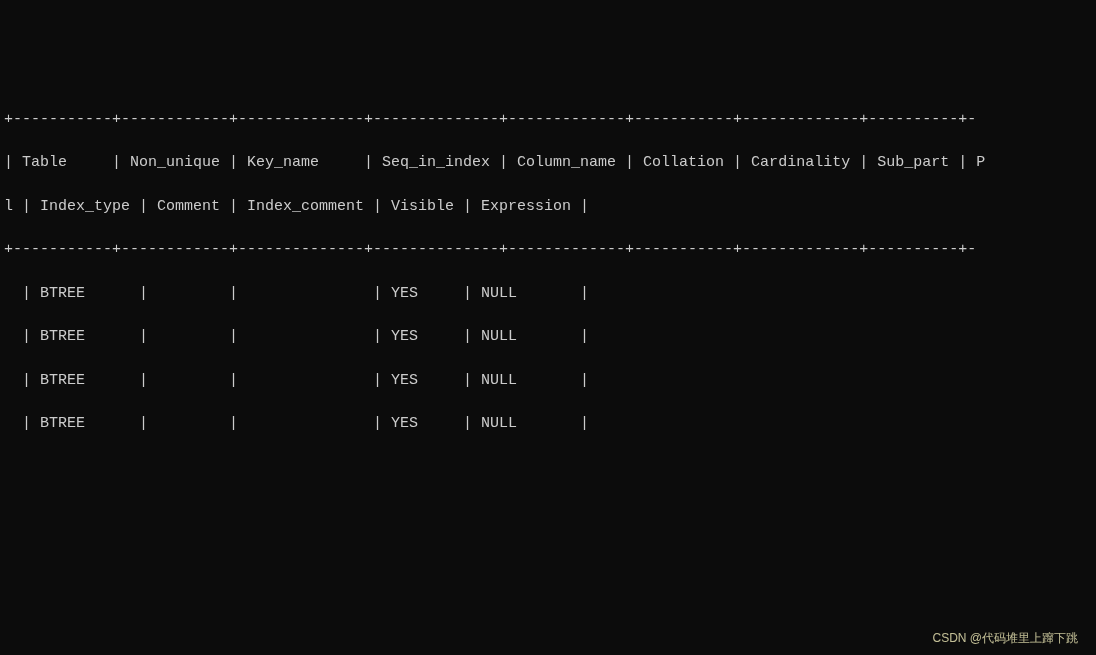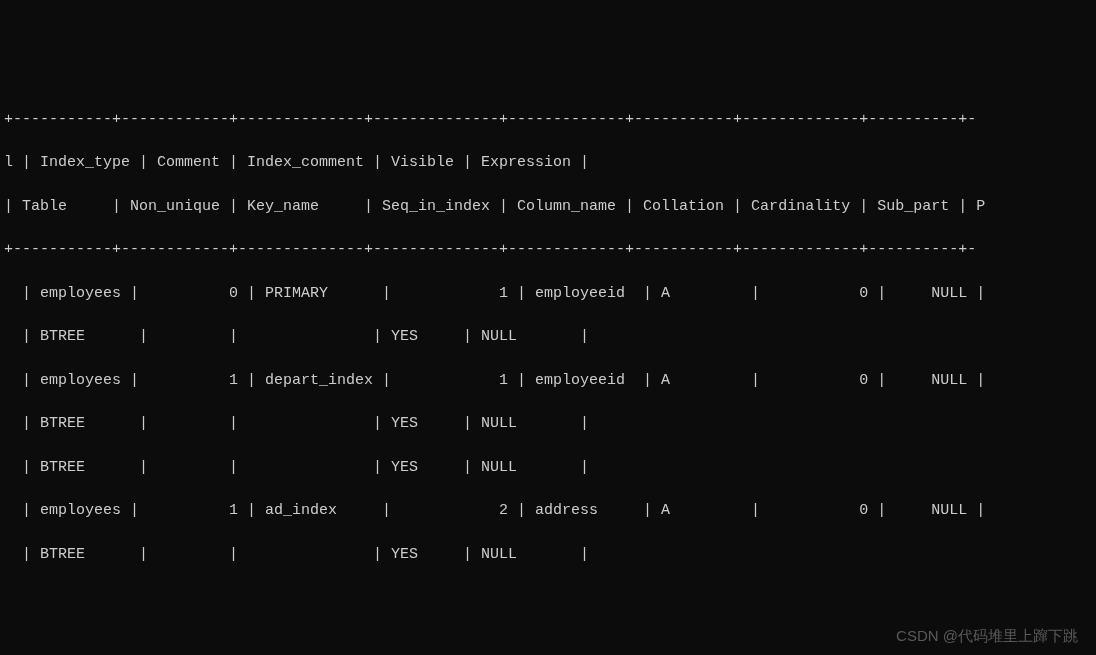--- a/index.html
+++ b/index.html
@@ -16,42 +16,39 @@
       white-space: pre;
       position: relative;
     }
     .terminal {
       padding: 0 4px;
     }
     .watermark {
       position: absolute;
       right: 18px;
       bottom: 8px;
-      color: #737373;
+      color: #fef9c3;
       opacity: 0.75;
-      font-size: 15px;
+      font-size: 12px;
       font-family: "Microsoft YaHei", sans-serif;
     }
   </style>
 </head>
 <body>
 
 
 
 <div class="terminal">
 <div>+-----------+------------+--------------+--------------+-------------+-----------+-------------+----------+-</div>
+<div>| Table     | Non_unique | Key_name     | Seq_in_index | Column_name | Collation | Cardinality | Sub_part | P</div>
 <div>l | Index_type | Comment | Index_comment | Visible | Expression |</div>
-<div>| Table     | Non_unique | Key_name     | Seq_in_index | Column_name | Collation | Cardinality | Sub_part | P</div>
 <div>+-----------+------------+--------------+--------------+-------------+-----------+-------------+----------+-</div>
-<div>  | employees |          0 | PRIMARY      |            1 | employeeid  | A         |           0 |     NULL |</div>
-<div>  | BTREE      |         |               | YES     | NULL       |</div>
-<div>  | employees |          1 | depart_index |            1 | employeeid  | A         |           0 |     NULL |</div>
 <div>  | BTREE      |         |               | YES     | NULL       |</div>
 <div>  | BTREE      |         |               | YES     | NULL       |</div>
-<div>  | employees |          1 | ad_index     |            2 | address     | A         |           0 |     NULL |</div>
+<div>  | BTREE      |         |               | YES     | NULL       |</div>
 <div>  | BTREE      |         |               | YES     | NULL       |</div>
 
 <div></div>
 
 <div></div>
 
 
 
 
 

